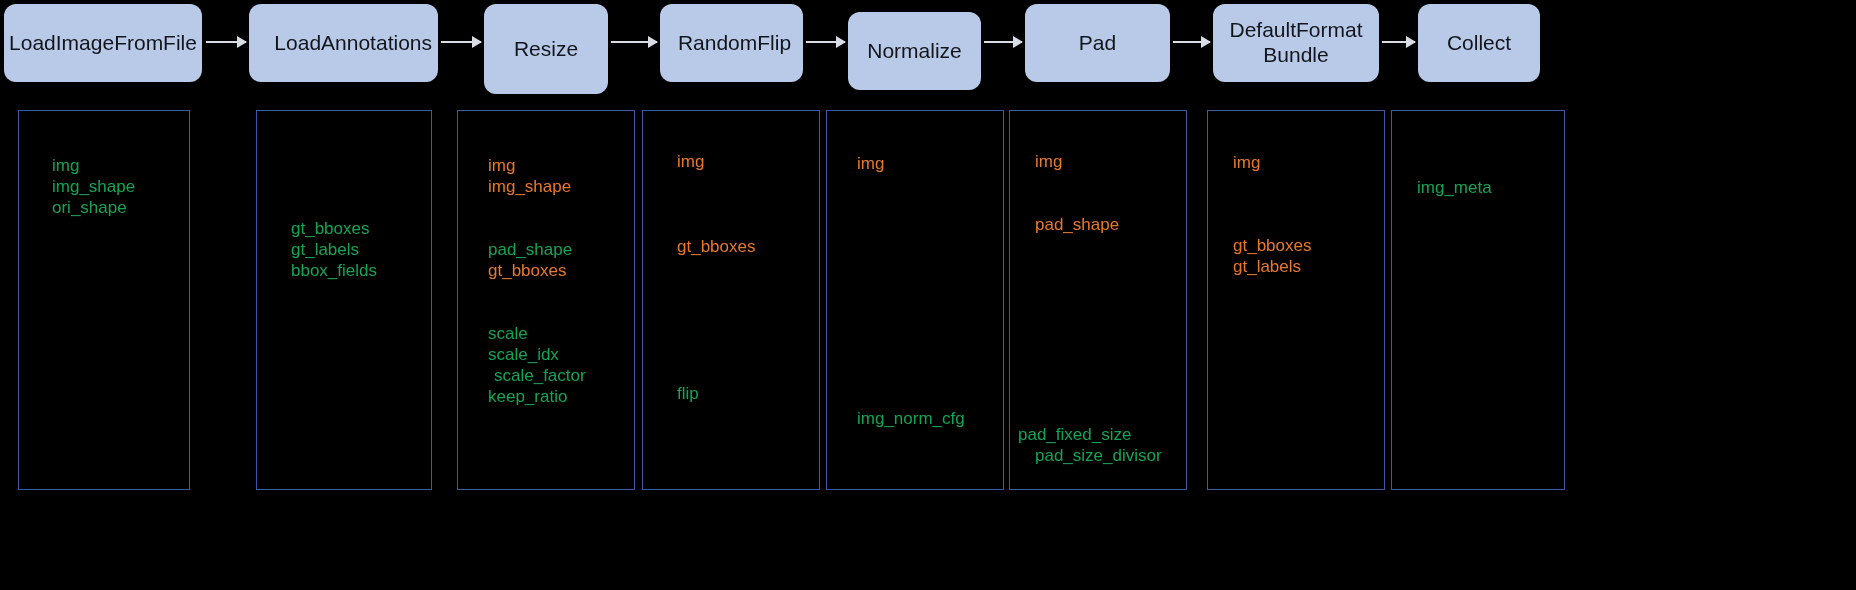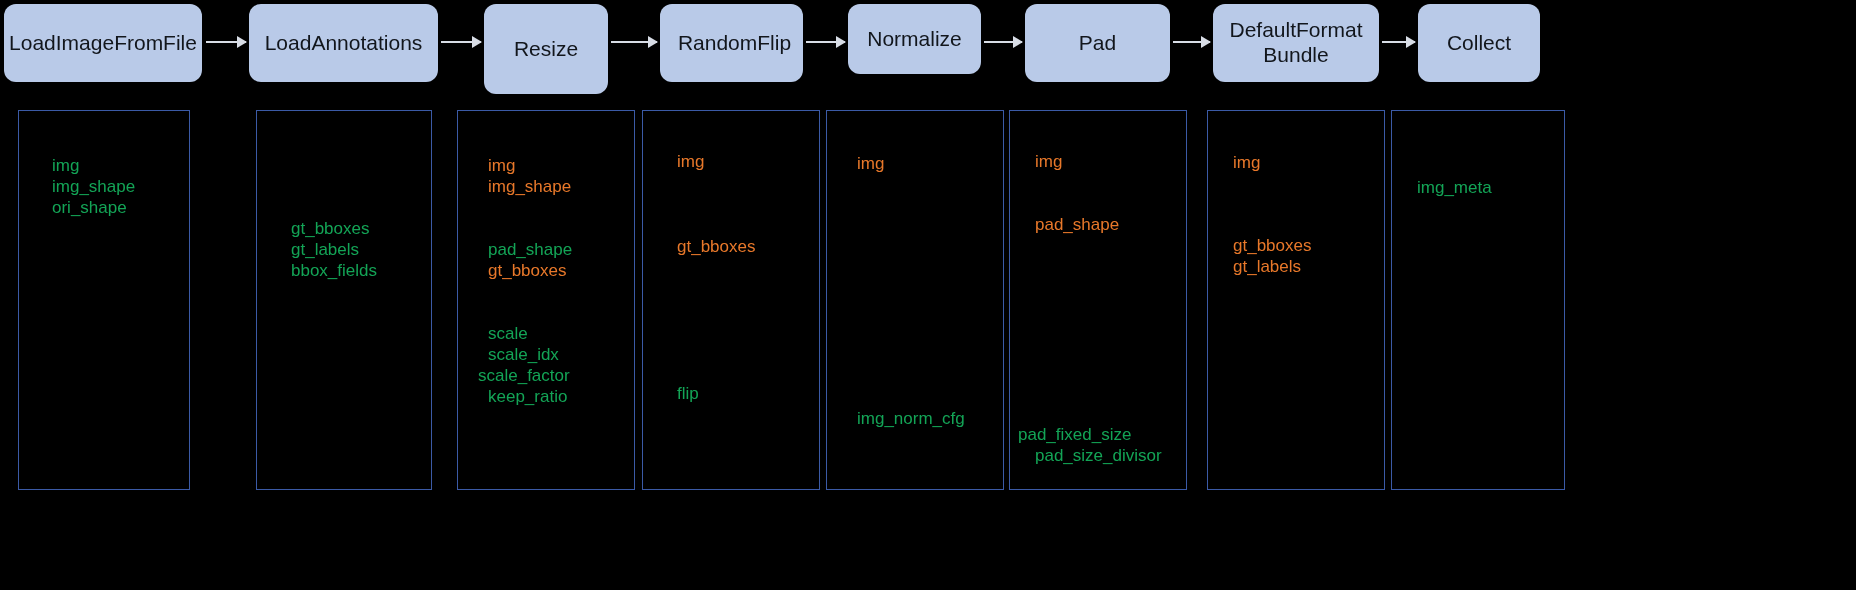--- a/index.html
+++ b/index.html
@@ -72,24 +72,24 @@
   .key.updated { color: #e8782a; }
   .key.added   { color: #13a456; }
 </style>
 </head>
 <body>
 
 <div id="canvas">
 
   <div class="stage-row" id="stage-row">
       <div class="stage-box" style="left: 4px; top: 4px; width: 198px; height: 78px;"><span>LoadImageFromFile</span></div>
-      <div class="stage-box" style="left: 249px; top: 4px; width: 189px; height: 78px;"><span>LoadAnnotations</span></div>
+      <div class="stage-box" style="left: 249px; top: 4px; width: 189px; height: 78px; justify-content: flex-end;"><span>LoadAnnotations</span></div>
       <div class="stage-box" style="left: 484px; top: 4px; width: 124px; height: 90px;"><span>Resize</span></div>
       <div class="stage-box" style="left: 660px; top: 4px; width: 143px; height: 78px; padding-left: 12px;"><span>RandomFlip</span></div>
-      <div class="stage-box" style="left: 848px; top: 4px; width: 133px; height: 70px;"><span>Normalize</span></div>
+      <div class="stage-box" style="left: 848px; top: 12px; width: 133px; height: 78px;"><span>Normalize</span></div>
       <div class="stage-box" style="left: 1025px; top: 4px; width: 145px; height: 78px;"><span>Pad</span></div>
       <div class="stage-box" style="left: 1213px; top: 4px; width: 166px; height: 78px;"><span>DefaultFormat
 Bundle</span></div>
       <div class="stage-box" style="left: 1418px; top: 4px; width: 122px; height: 78px;"><span>Collect</span></div>
       <div class="arrow" style="left: 206px; width: 40px;"></div>
       <div class="arrow" style="left: 441px; width: 40px;"></div>
       <div class="arrow" style="left: 611px; width: 46px;"></div>
       <div class="arrow" style="left: 806px; width: 39px;"></div>
       <div class="arrow" style="left: 984px; width: 38px;"></div>
       <div class="arrow" style="left: 1173px; width: 37px;"></div>
@@ -106,21 +106,21 @@
         <div class="key added" style="left: 34px; top: 128px;">gt_labels</div>
         <div class="key added" style="left: 34px; top: 149px;">bbox_fields</div>
       </div>
       <div class="panel" style="left: 457px; top: 110px; width: 178px; height: 380px;">
         <div class="key updated" style="left: 30px; top: 44px;">img</div>
         <div class="key updated" style="left: 30px; top: 65px;">img_shape</div>
         <div class="key added" style="left: 30px; top: 128px;">pad_shape</div>
         <div class="key updated" style="left: 30px; top: 149px;">gt_bboxes</div>
         <div class="key added" style="left: 30px; top: 212px;">scale</div>
         <div class="key added" style="left: 30px; top: 233px;">scale_idx</div>
-        <div class="key added" style="left: 20px; top: 254px;">scale_factor</div>
+        <div class="key added" style="left: 36px; top: 254px;">scale_factor</div>
         <div class="key added" style="left: 30px; top: 275px;">keep_ratio</div>
       </div>
       <div class="panel" style="left: 642px; top: 110px; width: 178px; height: 380px;">
         <div class="key updated" style="left: 34px; top: 40px;">img</div>
         <div class="key updated" style="left: 34px; top: 125px;">gt_bboxes</div>
         <div class="key added" style="left: 34px; top: 272px;">flip</div>
       </div>
       <div class="panel" style="left: 826px; top: 110px; width: 178px; height: 380px;">
         <div class="key updated" style="left: 30px; top: 42px;">img</div>
         <div class="key added" style="left: 30px; top: 297px;">img_norm_cfg</div>

